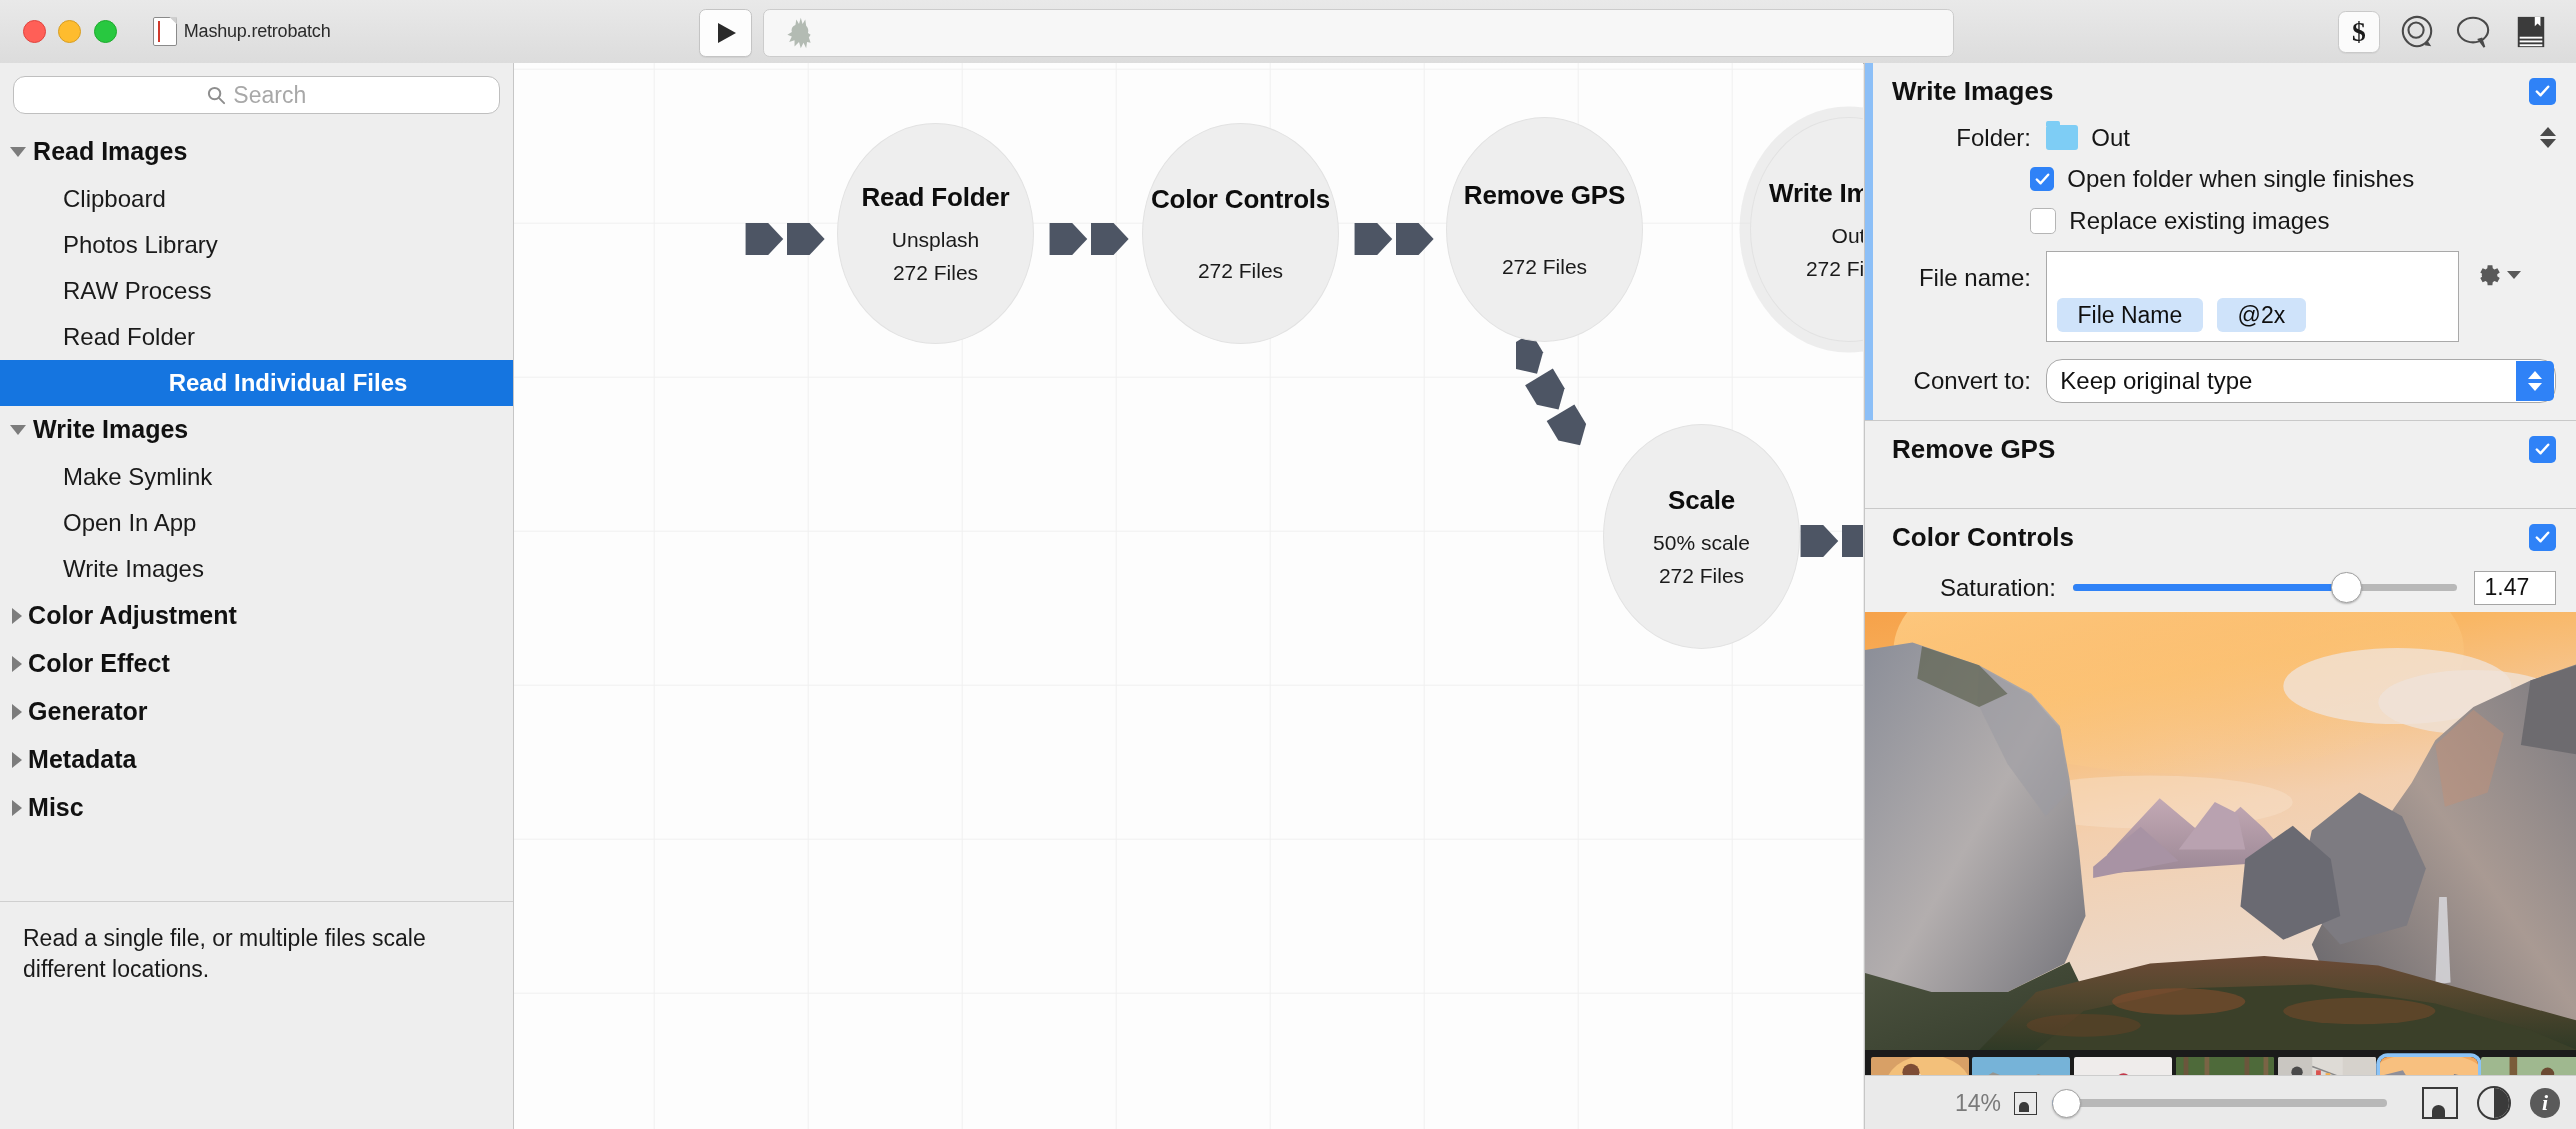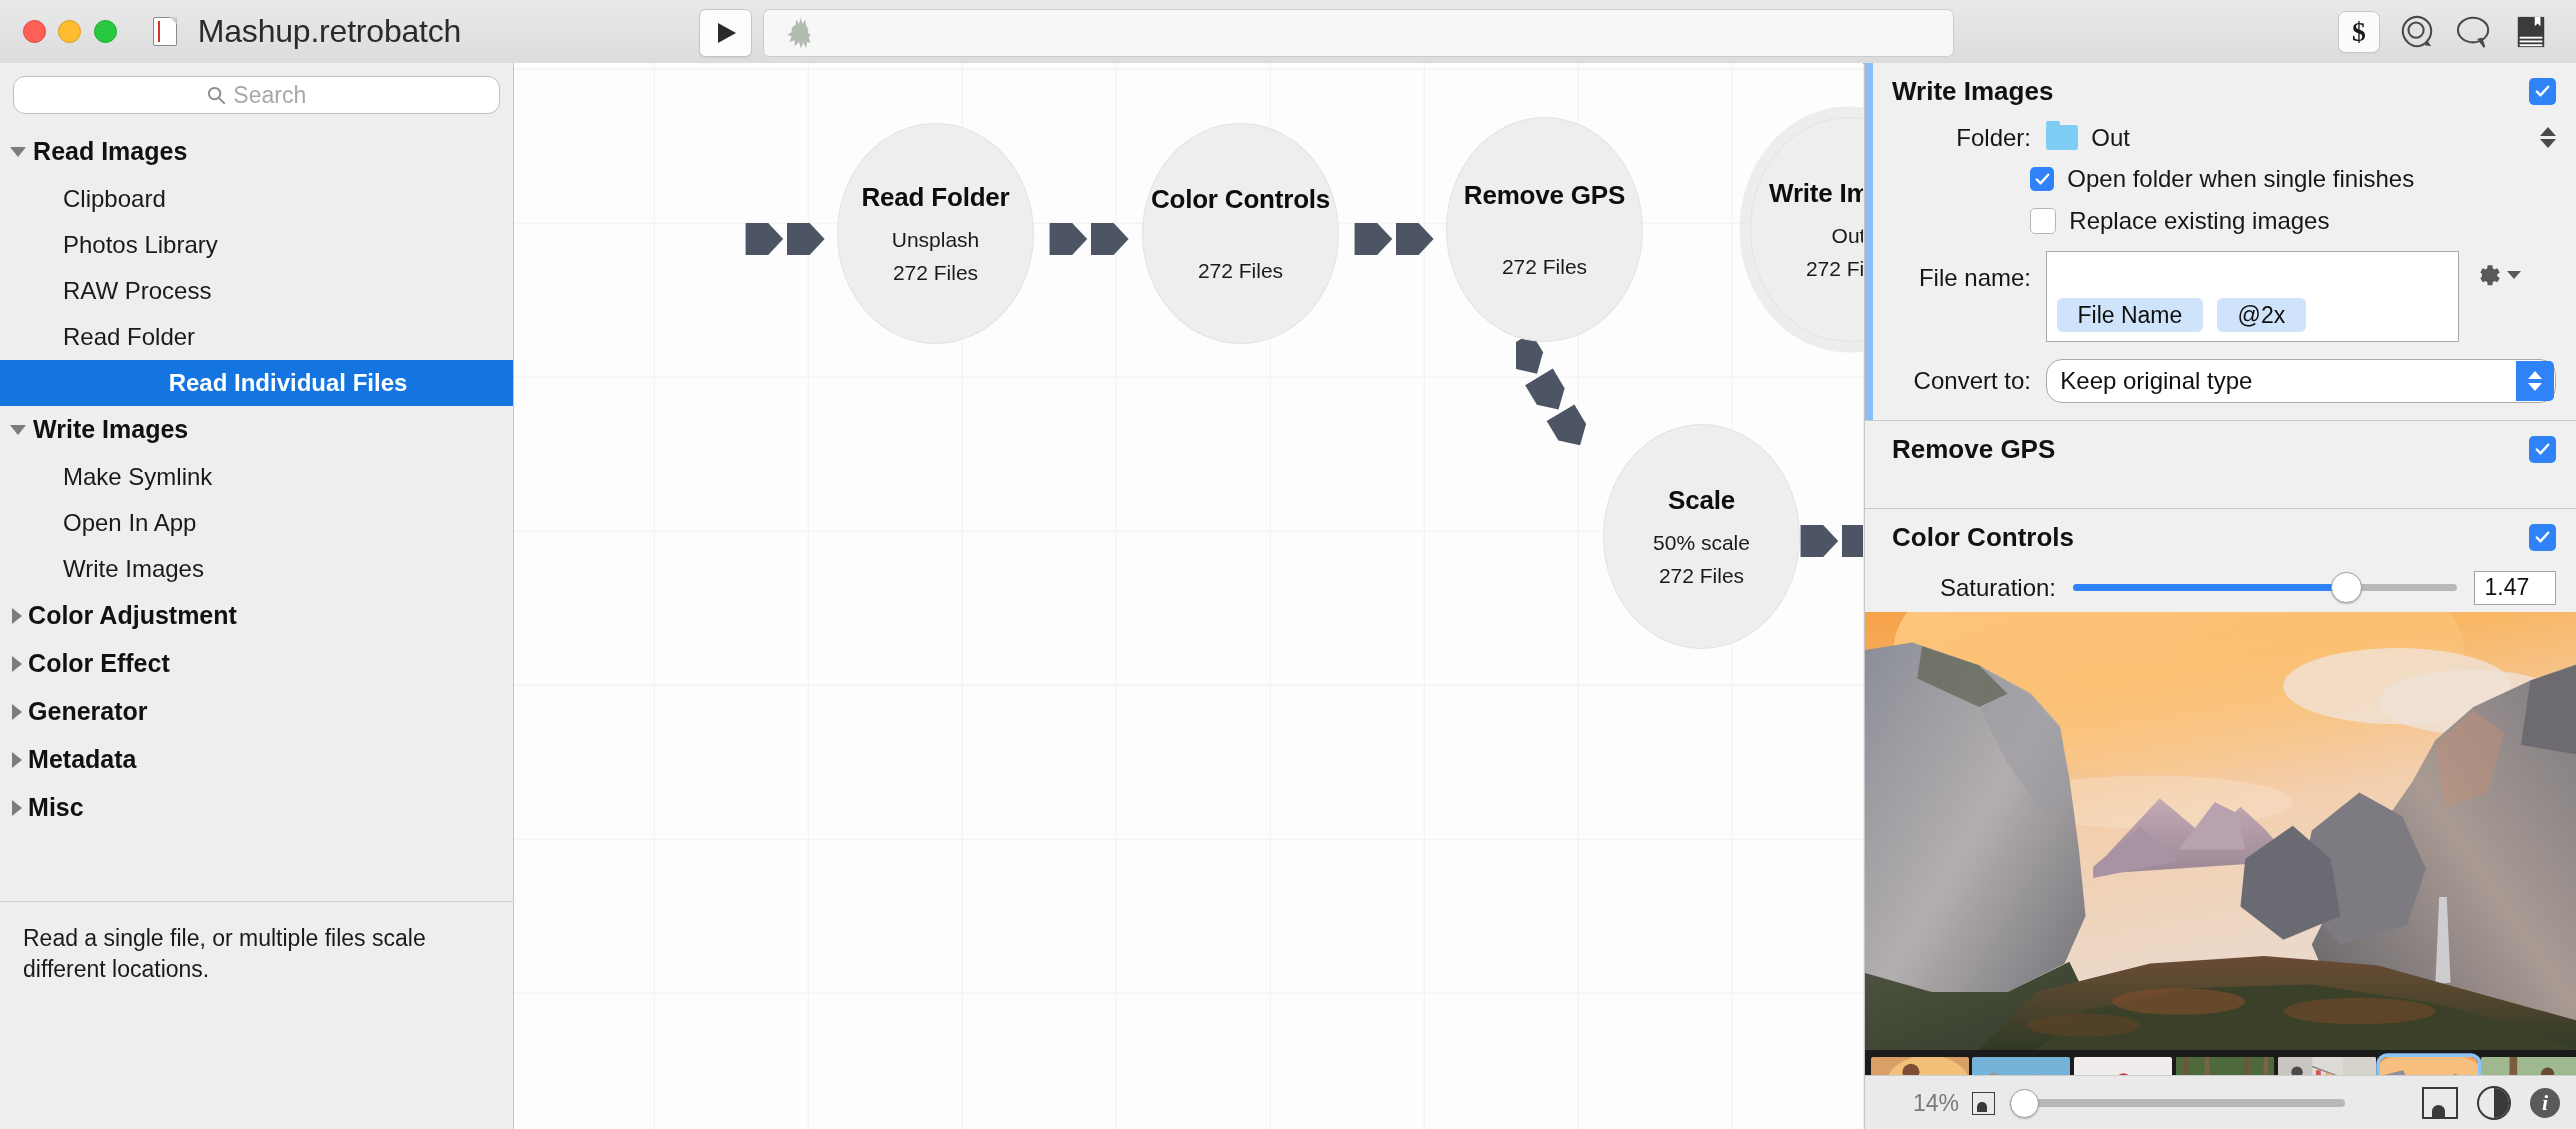--- a/index.html
+++ b/index.html
@@ -24,21 +24,21 @@
   .tl.yel{background:#febc2e;border:1px solid #d79d22;}
   .tl.grn{background:#28c840;border:1px solid #1dab2c;}
   .doc-icon{margin-left:36px;width:24px;height:29.5px;position:relative;}
   .doc-icon .pg{
     position:absolute;inset:0;background:#fff;border:1.4px solid #8a8a8a;border-radius:1.9px;
   }
   .doc-icon .bar{position:absolute;left:5.7px;top:3.8px;width:1.9px;height:21px;background:#d03a2d;}
   .doc-icon .fold{position:absolute;right:0;top:0;width:7.6px;height:7.6px;background:#cfcfcf;
     clip-path:polygon(0 0,100% 100%,100% 0);}
   .win-title{
-    margin-left:21px;font-size:32px;color:#2b2b2b;letter-spacing:-0.2px;
+    margin-left:7px;font-size:18px;color:#2b2b2b;letter-spacing:-0.2px;
   }
   .tb-center{position:absolute;left:699px;top:8.6px;display:flex;align-items:center;}
   .tb-run{
     width:51px;height:46px;background:#fdfdfd;border:1px solid #c4c4c4;border-radius:6.7px;
     display:flex;align-items:center;justify-content:center;
     box-shadow:0 1px 1px rgba(0,0,0,.06);
   }
   .tb-run .tri{
     width:0;height:0;border-left:18px solid #2a2a2a;
     border-top:10.5px solid transparent;border-bottom:10.5px solid transparent;
@@ -198,21 +198,21 @@
     display:flex;align-items:center;padding:0 5.7px;box-sizing:border-box;gap:3.8px;overflow:hidden;
   }
   .thumb{width:98px;height:74px;overflow:hidden;border-radius:1.9px;flex:none;position:relative;}
   .thumb.sel{box-shadow:0 0 0 3.8px #8cc4f7;border-radius:7.6px;}
   .thumb svg{display:block;width:98px;height:74px;}
 
   .statusbar{
     position:absolute;left:0;bottom:0;width:712px;height:55px;background:#eaeaea;
     border-top:1px solid #cdcdcd;display:flex;align-items:center;padding:0 17px;box-sizing:border-box;
   }
-  .zoomtxt{font-size:23px;color:#7a7a7a;margin-left:31px;}
+  .zoomtxt{font-size:23px;color:#7a7a7a;margin-left:73px;}
   .mini-img{width:21px;height:21px;border:1.9px solid #3a3a3a;margin-left:13.3px;position:relative;}
   .mini-img::after{content:"";position:absolute;left:3.8px;bottom:1.9px;width:9.5px;height:9.5px;background:#3a3a3a;border-radius:50% 50% 0 0;}
   .zslider{position:relative;margin-left:15px;width:335px;height:25px;display:flex;align-items:center;}
   .zs-track{position:absolute;left:0;right:0;height:7.6px;background:#b8b8b8;border-radius:3.8px;}
   .zs-fill{position:absolute;left:0;width:4%;height:7.6px;background:#2f82f7;border-radius:3.8px;}
   .zs-thumb{position:absolute;left:4%;width:27px;height:27px;margin-left:-13.3px;background:#fff;border:1px solid #a0a0a0;border-radius:50%;box-shadow:0 1px 1.9px rgba(0,0,0,.22);}
   .st-icons{margin-left:auto;display:flex;align-items:center;gap:19px;}
   .ic-person{width:32px;height:28.5px;border:2.9px solid #3a3a3a;position:relative;}
   .ic-person::after{content:"";position:absolute;left:7.6px;bottom:0;width:13.3px;height:12.4px;background:#3a3a3a;border-radius:50% 50% 0 0;}
   .ic-contrast{width:30px;height:30px;border:2.9px solid #3a3a3a;border-radius:50%;position:relative;overflow:hidden;}

